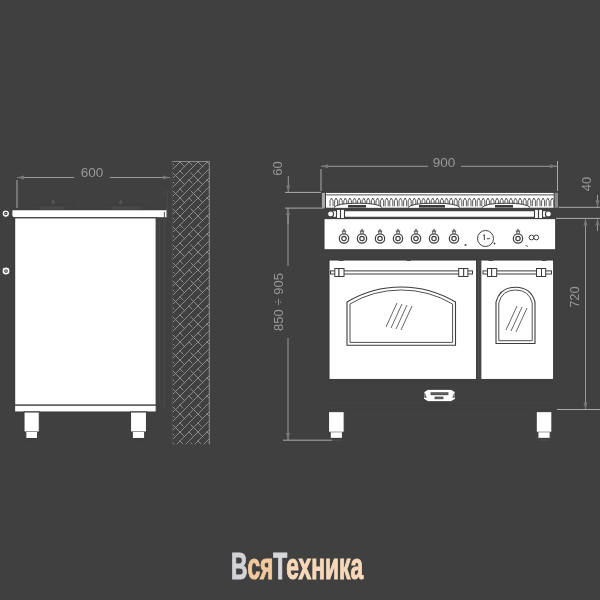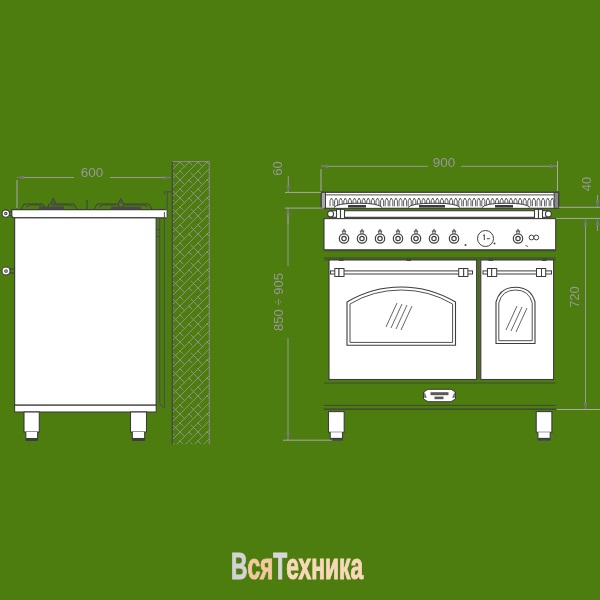--- a/index.html
+++ b/index.html
@@ -1,16 +1,16 @@
 <!DOCTYPE html>
 <html><head>
 <meta charset="utf-8">
 <style>
   html,body{margin:0;padding:0;background:#fff;}
-  #canvas{position:relative;width:600px;height:600px;background:#4d7c0f;overflow:hidden;
+  #canvas{position:relative;width:600px;height:600px;background:#404040;overflow:hidden;
           font-family:"Liberation Sans", sans-serif;}
   svg{position:absolute;top:0;left:0;}
 </style>
 </head>
 <body>
 <div id="canvas">
 <svg width="600" height="600" viewBox="0 0 600 600">
 <defs>
 
   <pattern id="hatch" width="18" height="18" patternUnits="userSpaceOnUse">

